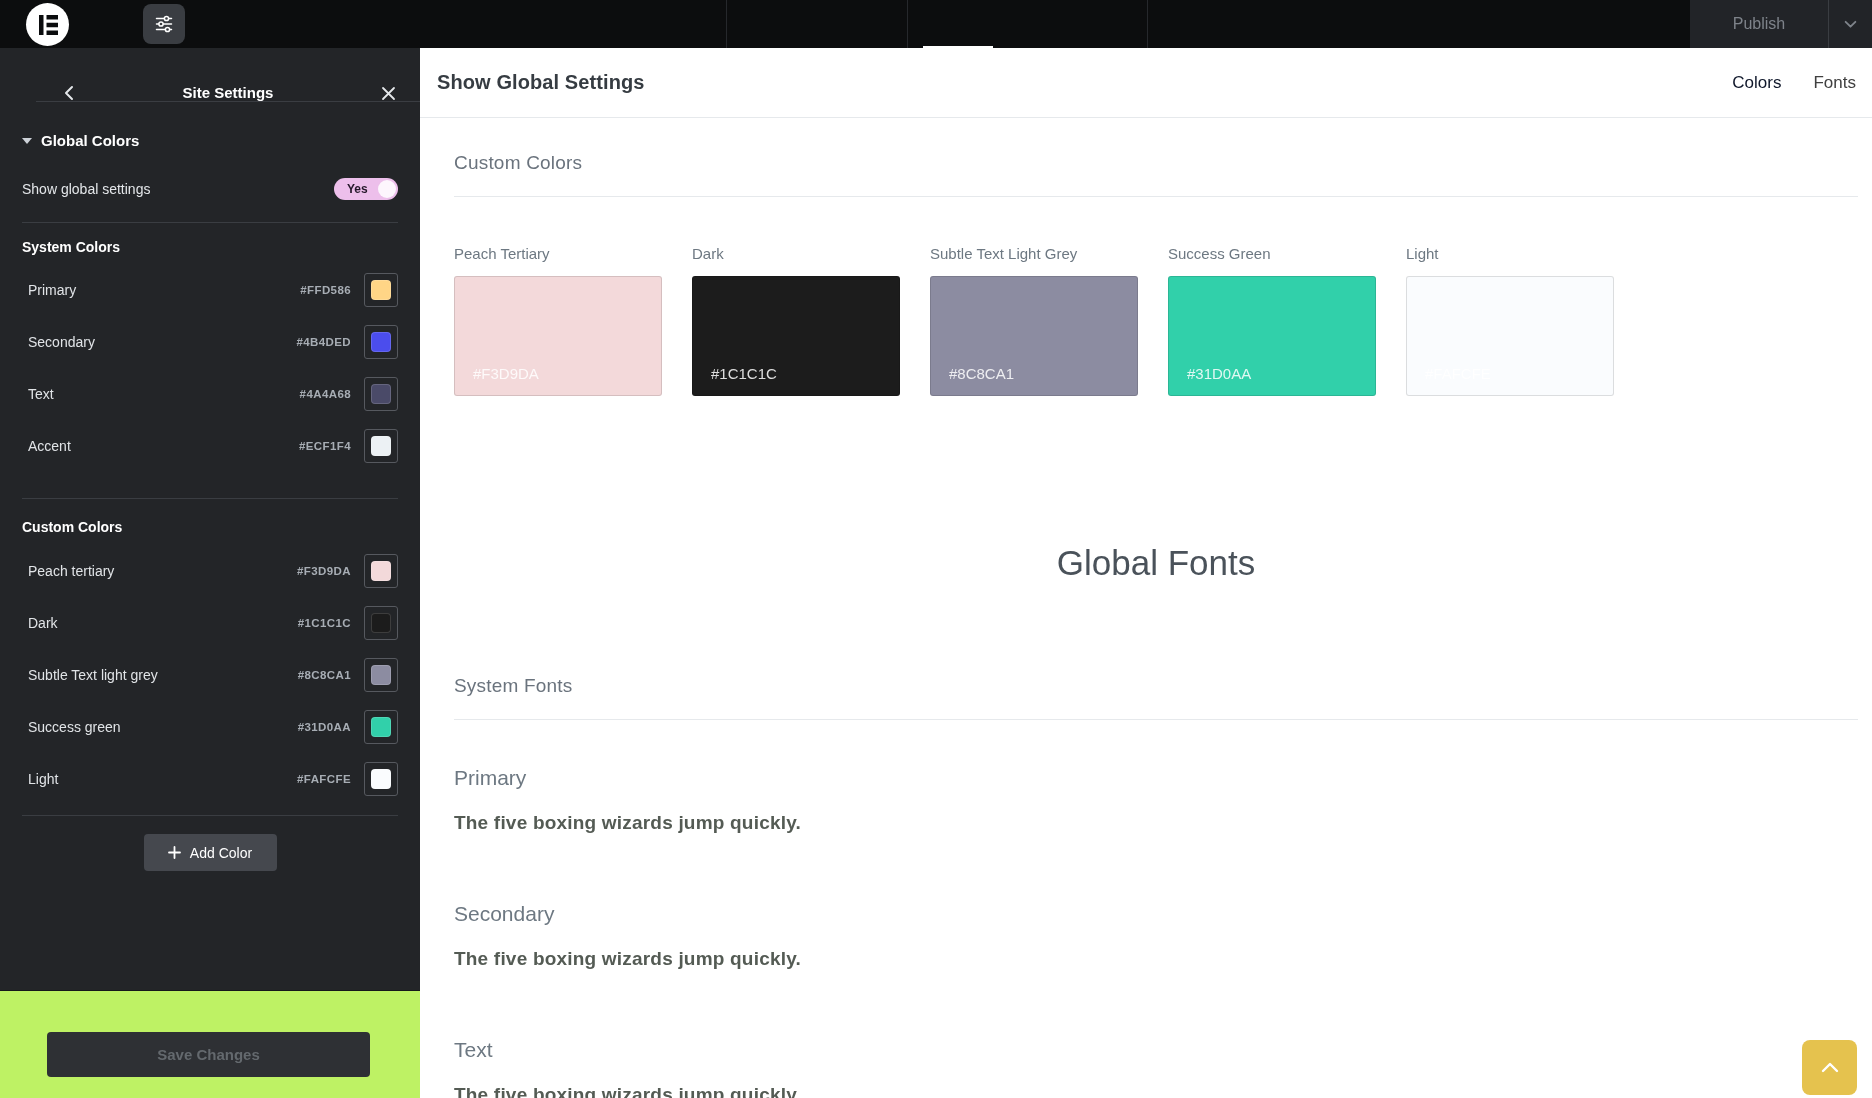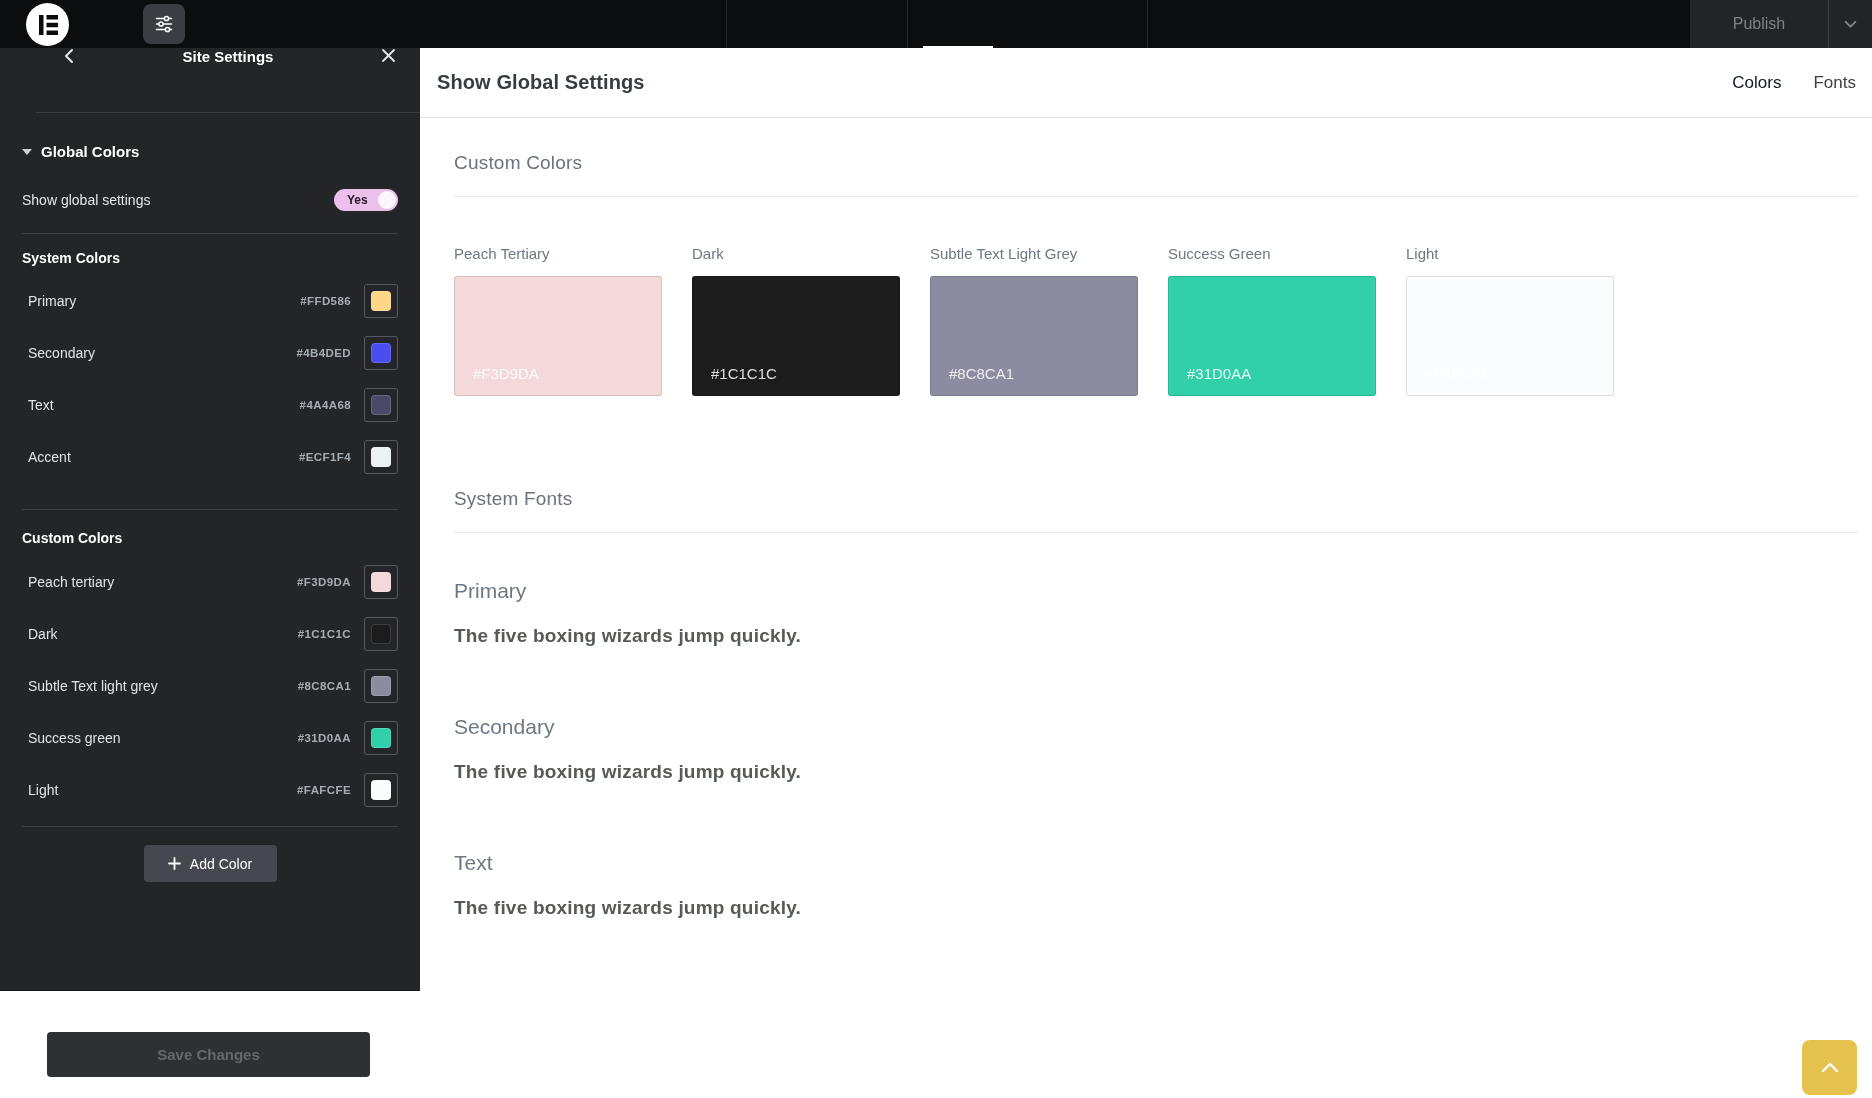--- a/index.html
+++ b/index.html
@@ -21,21 +21,21 @@
   .notif-dot { position:absolute; right:-4px; top:-5px; width:11px; height:11px; border-radius:50%; }
   .publish-zone { position:absolute; left:1690px; top:0; width:182px; height:48px; background:#222428; }
   .publish-btn { position:absolute; left:0; top:0; width:138px; height:48px; display:flex; align-items:center;
                  justify-content:center; color:#7e838a; font-size:16px; font-weight:400; cursor:pointer; }
   .publish-divider { position:absolute; left:138px; top:0; width:1px; height:48px; background:#3a3d42; }
   .publish-caret { position:absolute; left:139px; top:0; width:43px; height:48px; display:flex;
                    align-items:center; justify-content:center; cursor:pointer; }
 
   
   .sidebar { position:absolute; left:0; top:48px; width:420px; height:1050px; background:#232528; color:#e4e7ea; }
-  .sb-header { height:65px; display:flex; align-items:flex-start; padding:0 20px; border-bottom:1px solid #3a3d42;margin-left:36px; }
+  .sb-header { height:54px; display:flex; align-items:flex-end; padding:0 20px; border-bottom:1px solid #3a3d42;margin-left:36px; }
   .sb-title { flex:1; text-align:center; font-size:15px; font-weight:700; color:#fff; }
   .sb-iconbtn { width:24px; display:flex; align-items:center; justify-content:center; cursor:pointer; }
   .sb-body { padding:0 22px; }
   .sec-head { margin-top:30px; display:flex; align-items:center; gap:9px; cursor:pointer; }
   .sec-head-label { font-size:15px; font-weight:700; color:#fff; }
   .toggle-row { margin-top:28px; display:flex; align-items:center; height:24px; }
   .toggle-label { font-size:14px; color:#e4e7ea; }
   .toggle { margin-left:auto; width:64px; height:22px; border-radius:12px; position:relative; cursor:pointer; }
   .toggle-text { position:absolute; left:13px; top:50%; transform:translateY(-50%); font-size:12px;
                  font-weight:700; color:#26192b; }
@@ -52,21 +52,21 @@
   .s-row-right { margin-left:auto; display:flex; align-items:center; gap:13px; }
   .s-hex { font-size:11.5px; font-weight:700; color:#a7adb4; letter-spacing:.4px; }
   .s-box { width:34px; height:34px; border:1px solid #56595f; border-radius:3px; display:flex;
            align-items:center; justify-content:center; cursor:pointer; }
   .s-chip { width:20px; height:20px; border-radius:4px; border:1px solid rgba(255,255,255,.15); }
   .divider-after-sys { margin-top:26px; }
   .divider-after-cus { margin-top:10px; }
   .add-color { margin:18px auto 0; width:133px; height:37px; background:#45484e; border:none; border-radius:4px;
                color:#fff; font-size:14px; font-weight:500; display:flex; align-items:center; justify-content:center;
                gap:9px; cursor:pointer; font-family:inherit; }
-  .sb-footer { position:absolute; left:0; bottom:0; width:420px; height:108px; background:#ffffff;
+  .sb-footer { position:absolute; left:0; bottom:0; width:420px; height:108px; background:#bef264;
                border-top:1px solid #17181b; }
   .save-btn { position:absolute; left:47px; top:41px; width:323px; height:45px; background:#2e3034; border:none;
               border-radius:4px; color:#64696e; font-size:15px; font-weight:700; cursor:pointer; font-family:inherit; }
 
   
   .handle { position:absolute; left:420px; top:552px; width:21px; height:66px; background:#232528;
             border-radius:0 8px 8px 0; display:flex; align-items:center; justify-content:center; cursor:pointer; }
 
   
   .main { position:absolute; left:420px; top:48px; width:1452px; height:1050px; background:#fff; overflow:hidden; }
@@ -417,20 +417,21 @@
           </div>
 
           <div class="card">
             <div class="card-label">Light</div>
             <div class="card-swatch" style="background: rgb(250, 252, 254);">
               <span class="card-hex">#FAFCFE</span>
             </div>
           </div>
         </div>
 
+      <div class="fonts-heading">Global Fonts</div>
 
       <div class="section-h sf-title">System Fonts</div>
       <div class="rule"></div>
 
       <div class="fs-list">
 
           <div class="fs-item">
             <div class="fs-label">Primary</div>
             <div class="fs-sample">The five boxing wizards jump quickly.</div>
           </div>

